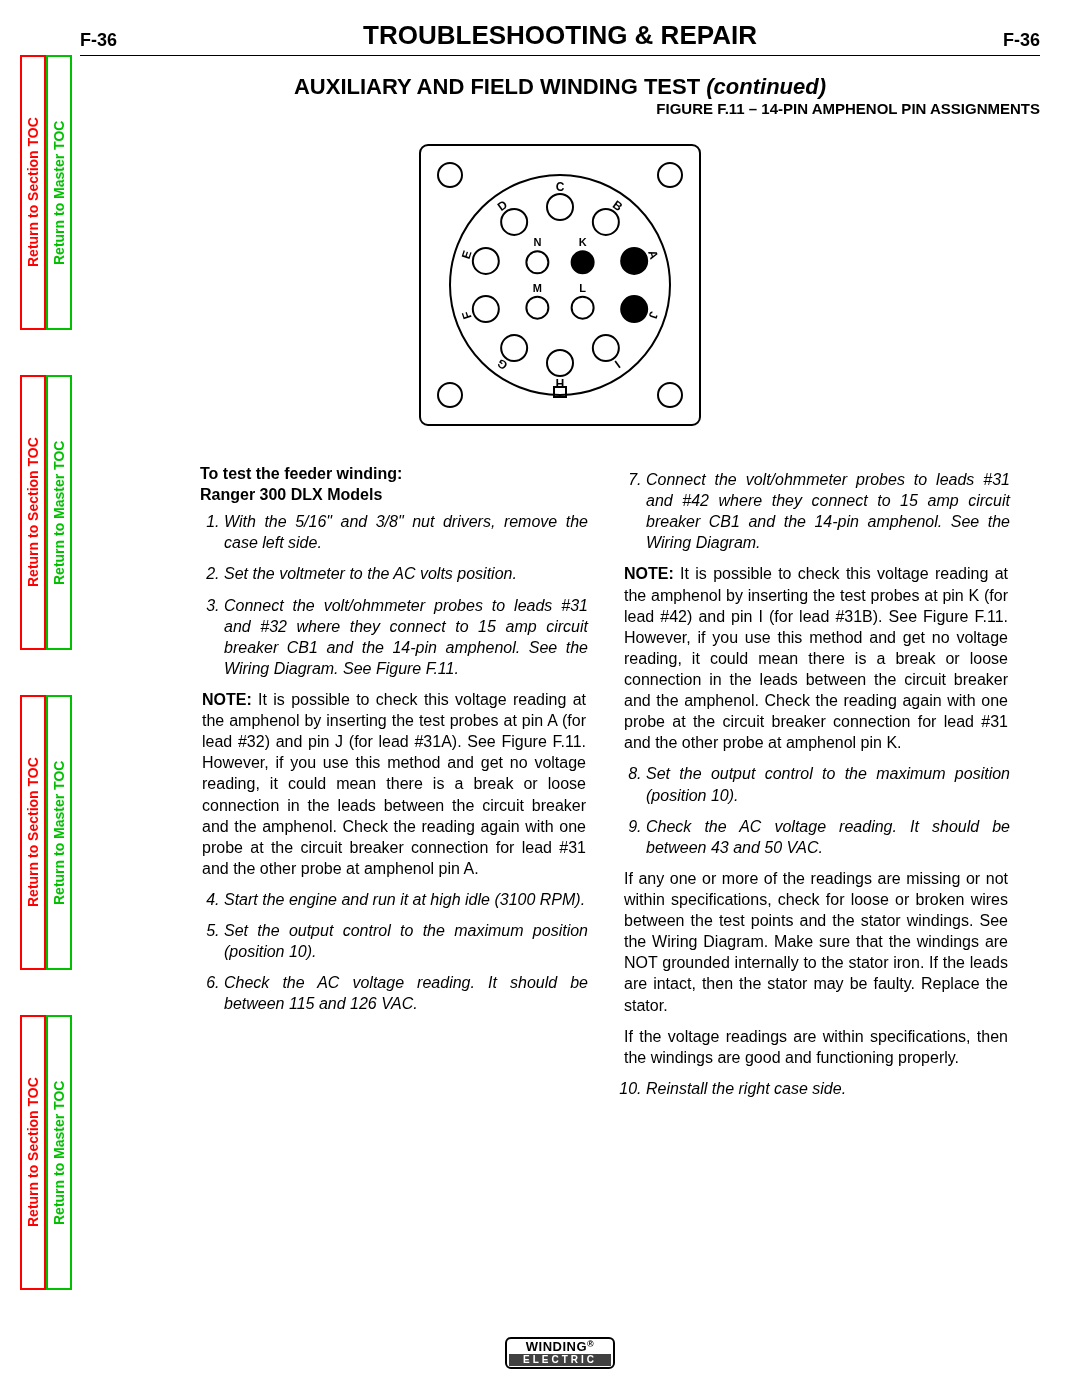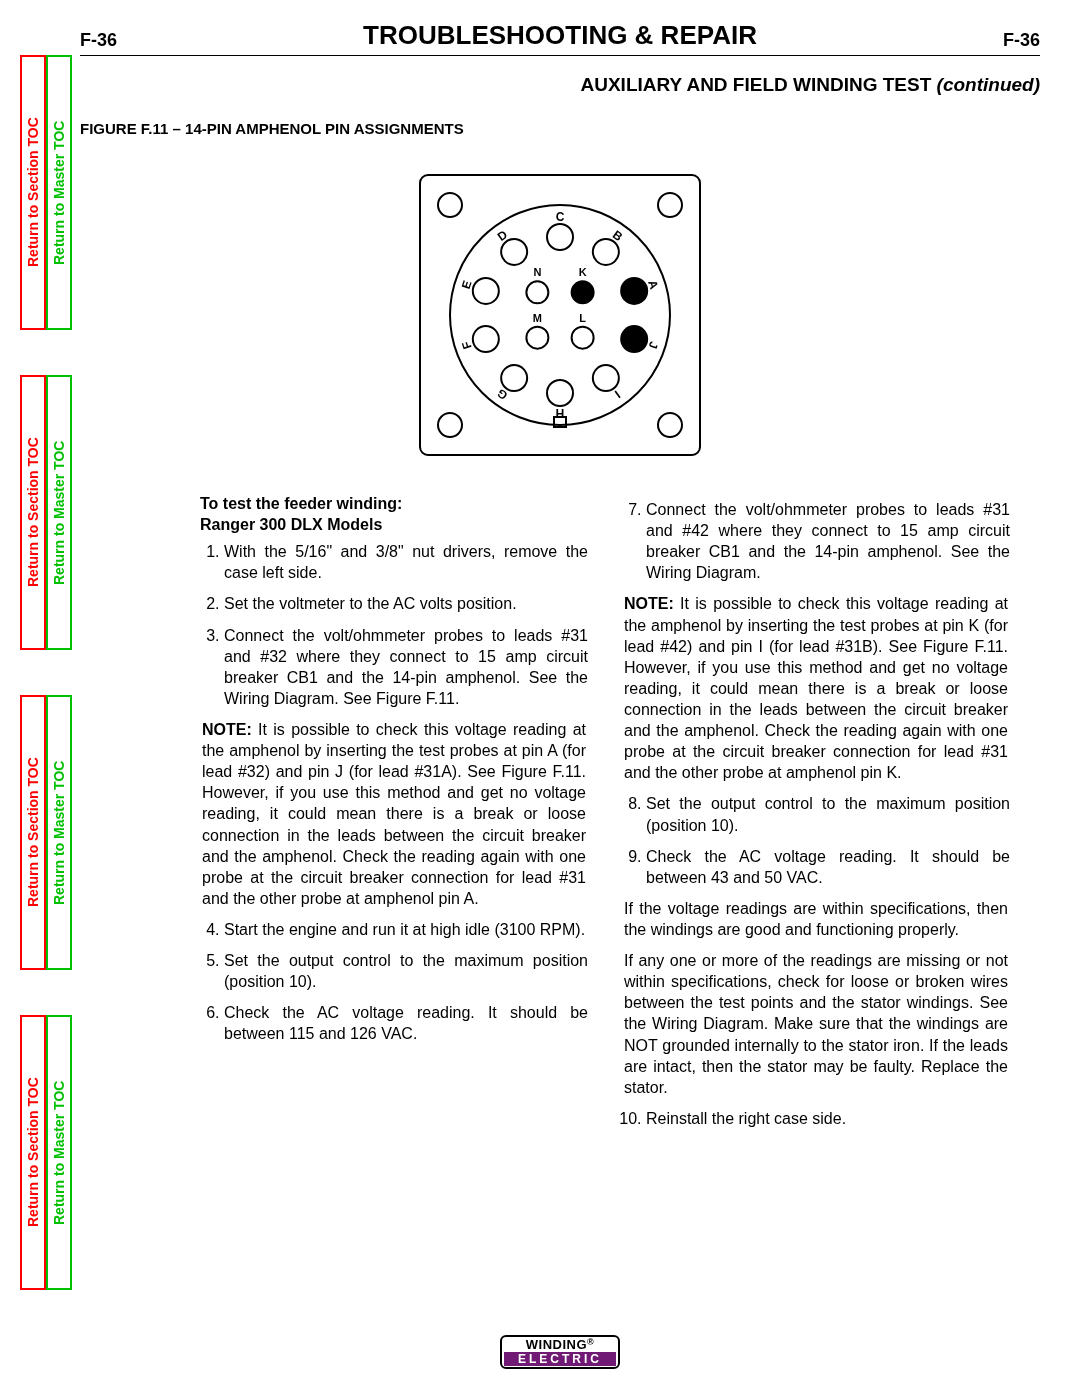--- a/index.html
+++ b/index.html
@@ -53,50 +53,49 @@
     font-size: 18px;
   }
   .main-title {
     font-size: 26px;
     font-weight: bold;
     text-align: center;
     flex: 1;
   }
   .hr { border: 0; border-top: 1px solid #000; margin: 4px 0 18px; }
   .subtitle {
-    text-align: right;
-    font-weight: bold;
-    font-size: 19px;
-    margin-bottom: 24px;
+    text-align: center;
+    font-weight: bold;
+    font-size: 22px;
   }
   .subtitle .ital { font-style: italic; }
   .figcap {
-    text-align: left;
+    text-align: right;
     font-weight: bold;
     font-size: 15px;
-    margin-bottom: 28px;
+    margin-bottom: 18px;
   }
 
   .diagram {
     display: block;
     margin: 0 auto 28px;
   }
 
   .columns {
     display: flex;
     gap: 34px;
     font-size: 16px;
     line-height: 1.32;
     margin-left: 120px;
     margin-right: 30px;
   }
   .col { flex: 1; }
   .lead { font-weight: bold; margin-bottom: 6px; }
   ol { padding-left: 24px; margin: 6px 0; }
-  ol li { margin-bottom: 10px; text-align: justify; }
+  ol li { margin-bottom: 10px; text-align: justify; font-style: italic; }
   p { margin: 6px 2px 10px; text-align: justify; }
   .note b { font-weight: bold; }
 
   .footer {
     position: absolute;
     left: 80px;
     right: 40px;
     bottom: 28px;
     text-align: center;
   }
@@ -106,23 +105,23 @@
     border: 2px solid #000;
     border-radius: 6px;
     font-weight: 900;
     font-size: 13px;
     padding: 1px 8px 0;
     letter-spacing: 0.5px;
     line-height: 1;
   }
   .logo .elec {
     display: block;
-    background: #701a75;
+    background: #404040;
     color: #fff;
-    font-size: 12px;
+    font-size: 10px;
     letter-spacing: 3px;
     padding: 1px 14px;
     margin: 1px -6px 1px;
   }
 </style>
 </head>
 <body>
 
 <div class="side-tabs">
   <div class="tab-col">
@@ -232,22 +231,22 @@
 
       <p class="note">
         <b>NOTE:</b><span> It is possible to check this voltage reading at the amphenol by inserting the test probes at pin K (for lead #42) and pin I (for lead #31B). See Figure F.11. However, if you use this method and get no voltage reading, it could mean there is a break or loose connection in the leads between the circuit breaker and the amphenol. Check the reading again with one probe at the circuit breaker connection for lead #31 and the other probe at amphenol pin K.</span>
       </p>
 
       <ol start="8">
         <li>Set the output control to the maximum position (position 10).</li>
         <li>Check the AC voltage reading. It should be between 43 and 50 VAC.</li>
       </ol>
 
+      <p>If any one or more of the readings are missing or not within specifications, check for loose or broken wires between the test points and the stator windings. See the Wiring Diagram. Make sure that the windings are NOT grounded internally to the stator iron. If the leads are intact, then the stator may be faulty. Replace the stator.</p>
       <p>If the voltage readings are within specifications, then the windings are good and functioning properly.</p>
-      <p>If any one or more of the readings are missing or not within specifications, check for loose or broken wires between the test points and the stator windings. See the Wiring Diagram. Make sure that the windings are NOT grounded internally to the stator iron. If the leads are intact, then the stator may be faulty. Replace the stator.</p>
 
       <ol start="10">
         <li>Reinstall the right case side.</li>
       </ol>
     </div>
   </div>
 </div>
 
 <div class="footer">
   <div class="logo">

